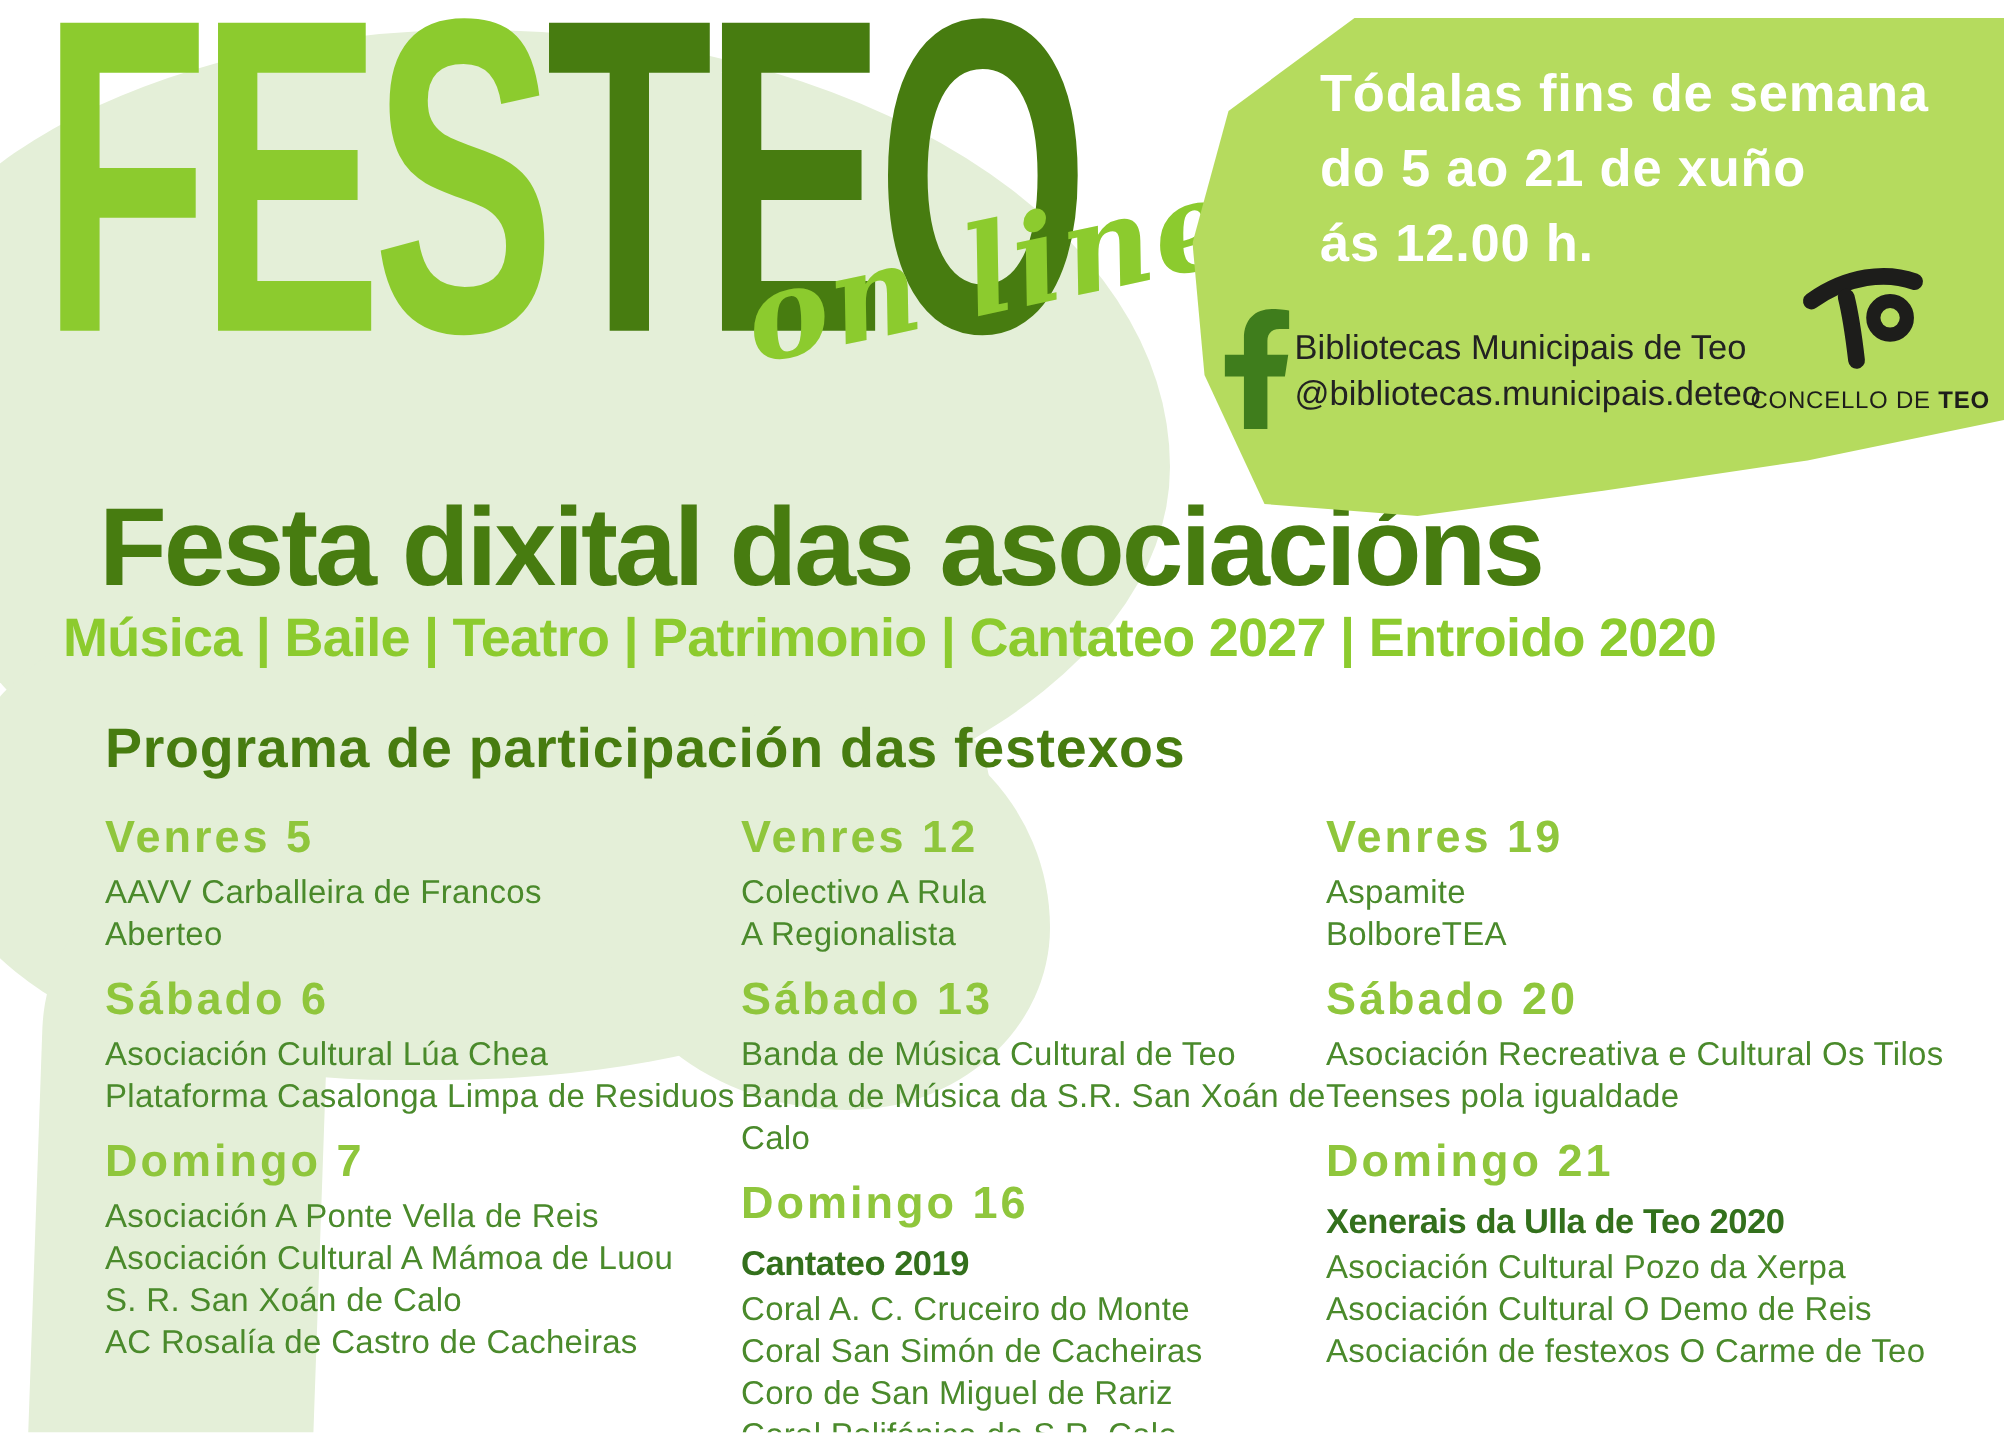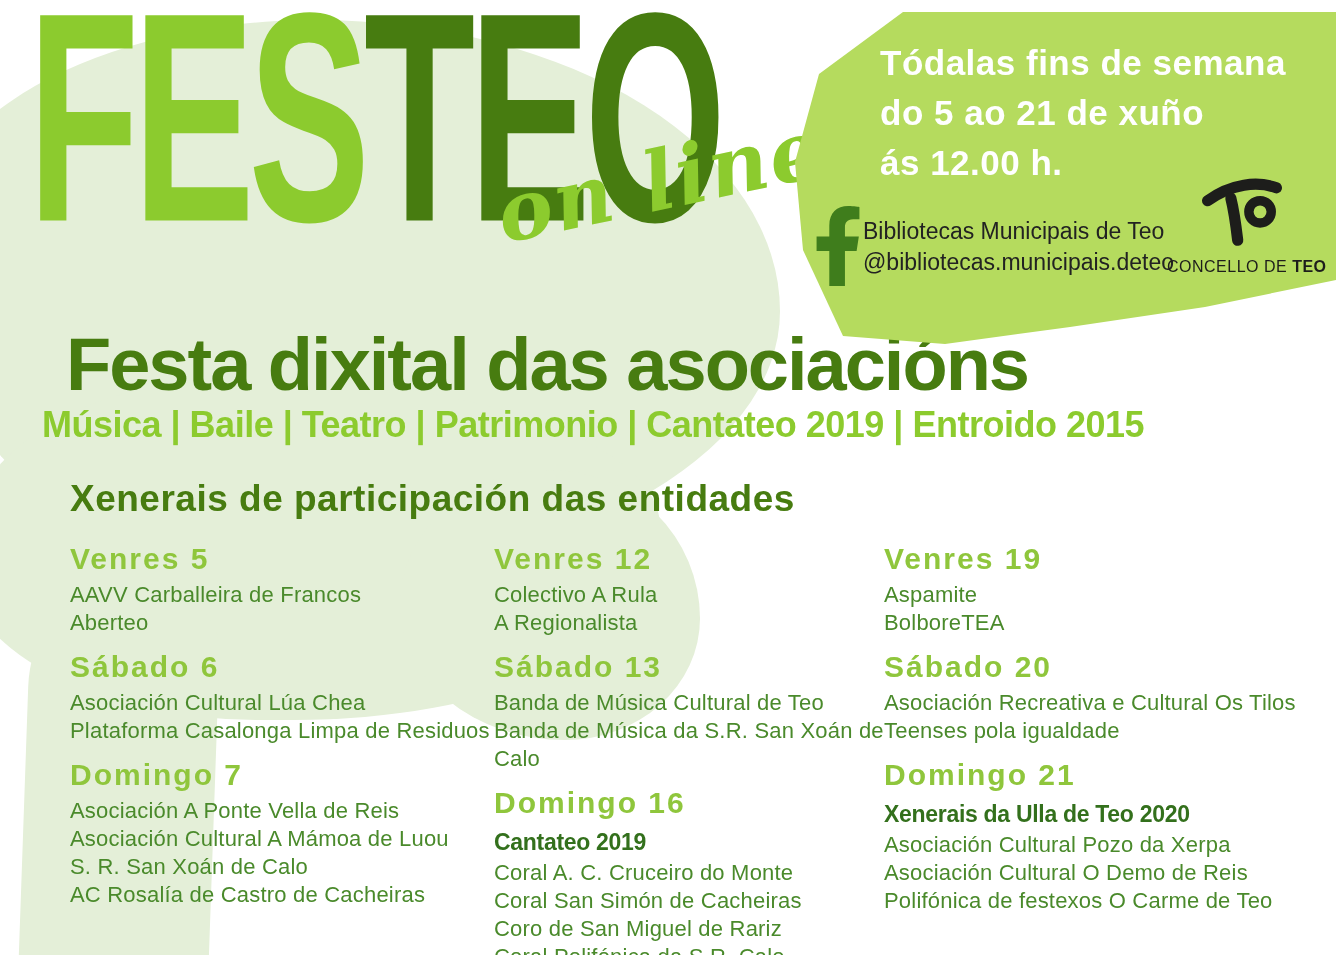--- a/index.html
+++ b/index.html
@@ -136,23 +136,23 @@
   </div>
 
   <div class="logo-wrap">
     <div class="logo-text">
       <span class="logo-fes">FES</span><span class="logo-teo">TEO</span>
     </div>
   </div>
   <div class="logo-online">on line</div>
 
   <div class="headline">Festa dixital das asociacións</div>
-  <div class="subhead">Música | Baile | Teatro | Patrimonio | Cantateo 2019 | Entroido 2015</div>
-
-  <div class="program-heading">Xenerais de participación das entidades</div>
+  <div class="subhead">Música | Baile | Teatro | Patrimonio | Cantateo 2027 | Entroido 2020</div>
+
+  <div class="program-heading">Programa de participación das festexos</div>
   <div class="columns" id="program-columns">
       <div class="program-column">
         <div class="day-group">
           <div class="day-heading">Venres 5</div>
           <div class="day-entry">AAVV Carballeira de Francos</div>
           <div class="day-entry">Aberteo</div>
         </div>
         <div class="day-group">
           <div class="day-heading">Sábado 6</div>
           <div class="day-entry">Asociación Cultural Lúa Chea</div>
@@ -195,18 +195,18 @@
         <div class="day-group">
           <div class="day-heading">Sábado 20</div>
           <div class="day-entry">Asociación Recreativa e Cultural Os Tilos</div>
           <div class="day-entry">Teenses pola igualdade</div>
         </div>
         <div class="day-group">
           <div class="day-heading">Domingo 21</div>
           <div class="day-highlight">Xenerais da Ulla de Teo 2020</div>
           <div class="day-entry">Asociación Cultural Pozo da Xerpa</div>
           <div class="day-entry">Asociación Cultural O Demo de Reis</div>
-          <div class="day-entry">Polifónica de festexos O Carme de Teo</div>
+          <div class="day-entry">Asociación de festexos O Carme de Teo</div>
         </div>
       </div>
     </div>
 
 </div>
 
 </body></html>

